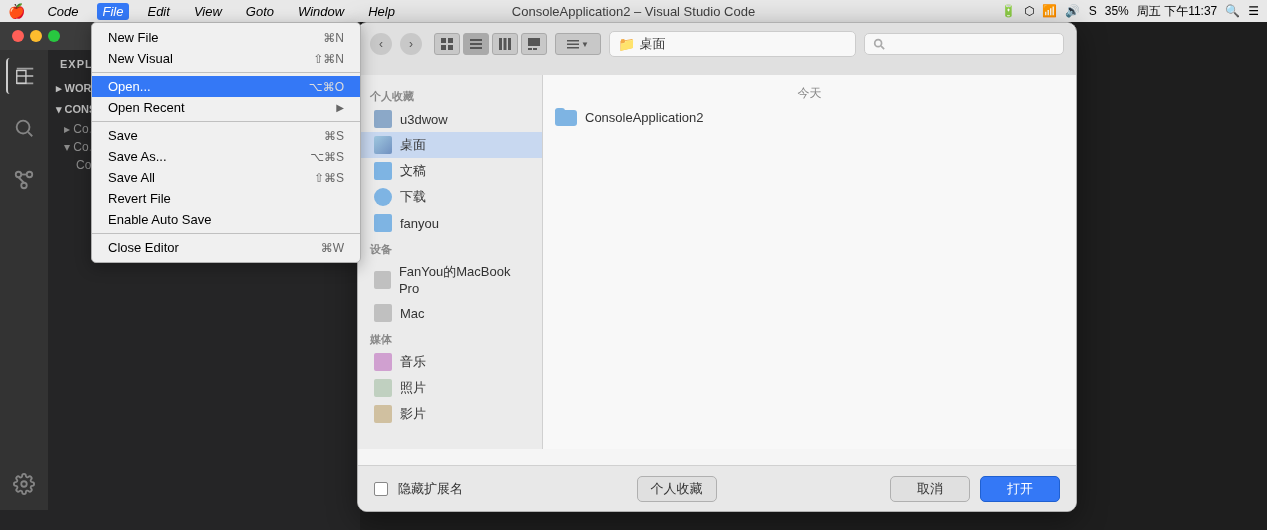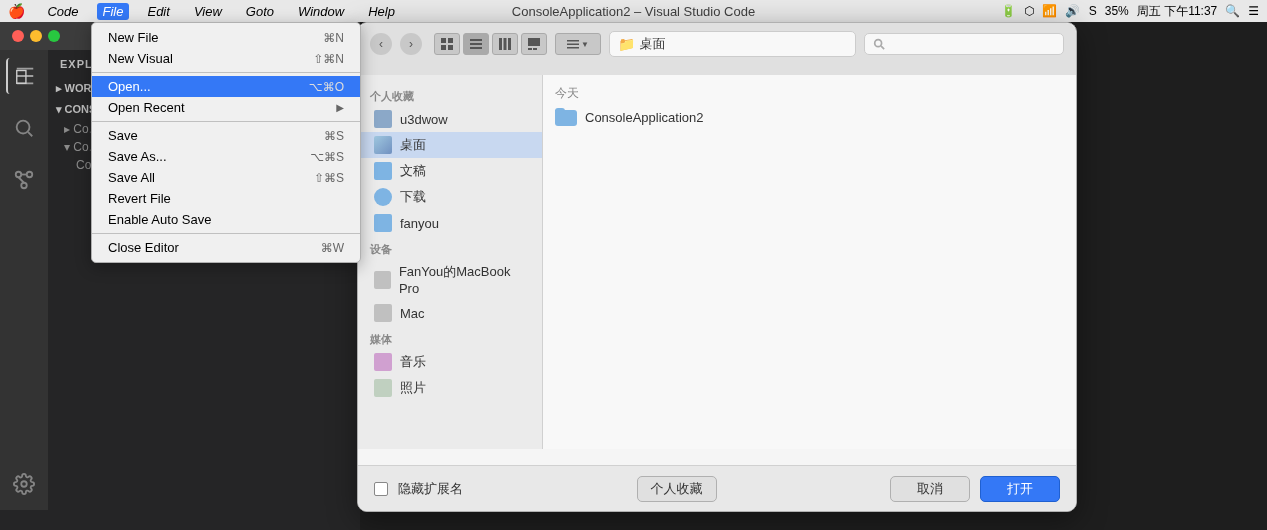--- a/index.html
+++ b/index.html
@@ -368,20 +368,21 @@
       border-radius: 2px;
       display: inline-block;
     }
 
     
     .dialog-content {
       flex: 1;
       background: #f8f8f8;
       overflow-y: auto;
       padding: 4px 0;
+      text-align: center;
     }
     .content-section-header {
       padding: 6px 12px 2px;
       font-size: 12px;
       color: #888;
       font-weight: 500;
     }
     .content-item {
       display: flex;
       align-items: center;
@@ -658,20 +659,24 @@
 
       <div class="dialog-sidebar-section">媒体</div>
       <div class="dialog-sidebar-item">
         <div style="width:18px;height:18px;background:#d0a0d0;border-radius:2px;display:inline-block;"></div>
         <span>音乐</span>
       </div>
       <div class="dialog-sidebar-item">
         <div style="width:18px;height:18px;background:#c0d0c0;border-radius:2px;display:inline-block;"></div>
         <span>照片</span>
       </div>
+      <div class="dialog-sidebar-item">
+        <div style="width:18px;height:18px;background:#d0c0a0;border-radius:2px;display:inline-block;"></div>
+        <span>影片</span>
+      </div>
     </div>
 
     <div class="dialog-content">
       <div class="content-section-header">今天</div>
       <div class="content-item">
         <div style="position:relative;width:22px;height:18px;display:inline-block;">
           <div style="width:22px;height:16px;background:#7eb4e3;border-radius:0 3px 3px 3px;position:absolute;bottom:0;"></div>
           <div style="width:10px;height:5px;background:#7eb4e3;border-radius:3px 3px 0 0;position:absolute;top:0;left:0;"></div>
         </div>
         <span>ConsoleApplication2</span>

